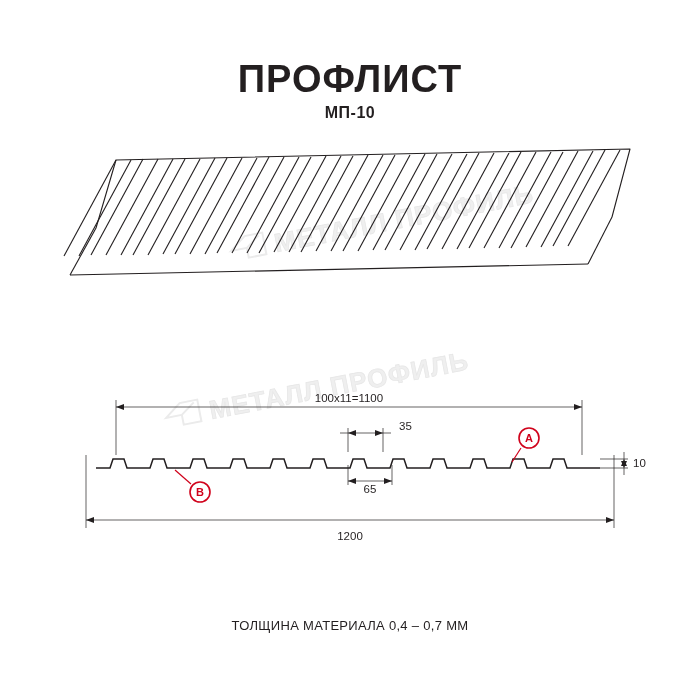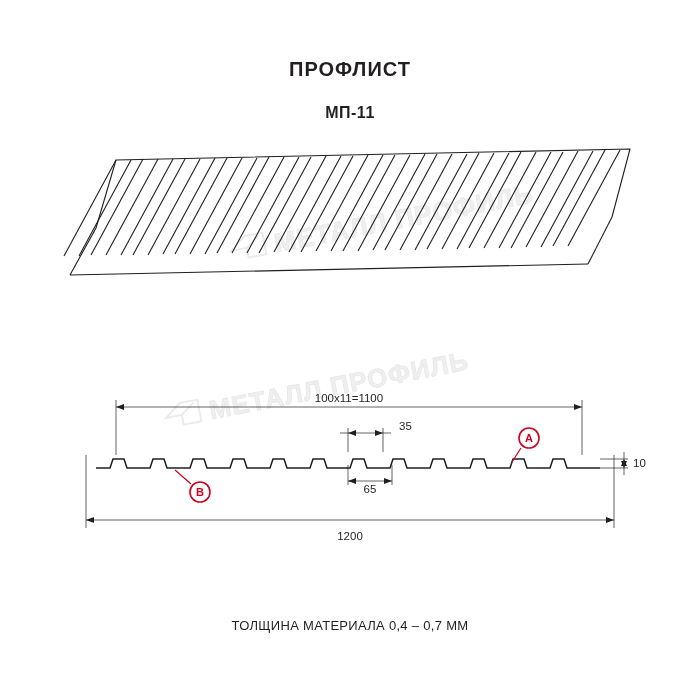--- a/index.html
+++ b/index.html
@@ -19,21 +19,21 @@
     position: relative;
     width: 700px;
     height: 700px;
   }
   .title {
     position: absolute;
     top: 58px;
     left: 0;
     width: 700px;
     text-align: center;
-    font-size: 20px;
+    font-size: 38px;
     font-weight: bold;
     letter-spacing: 1px;
     color: #231f20;
   }
   .subtitle {
     position: absolute;
     top: 104px;
     left: 0;
     width: 700px;
     text-align: center;
@@ -114,21 +114,21 @@
     fill: none;
     stroke-linejoin: round;
   }
 </style>
 </head>
 <body>
 
 <div class="page">
 
   <div class="title">ПРОФЛИСТ</div>
-  <div class="subtitle">МП-11</div>
+  <div class="subtitle">МП-10</div>
   <div class="footnote">ТОЛЩИНА МАТЕРИАЛА 0,4 – 0,7 ММ</div>
 
   <svg class="wm" width="700" height="700">
     <g transform="translate(230,245) rotate(-11)">
       <path class="wm-shape" d="M0 6 L16 -6 L34 -6 L34 16 L16 16 L16 6 Z"></path>
       <path class="wm-shape" d="M16 6 L30 -4"></path>
       <text class="wm-text" x="44" y="16">МЕТАЛЛ ПРОФИЛЬ</text>
     </g>
     <g transform="translate(165,412) rotate(-11)">
       <path class="wm-shape" d="M0 6 L16 -6 L34 -6 L34 16 L16 16 L16 6 Z"></path>

